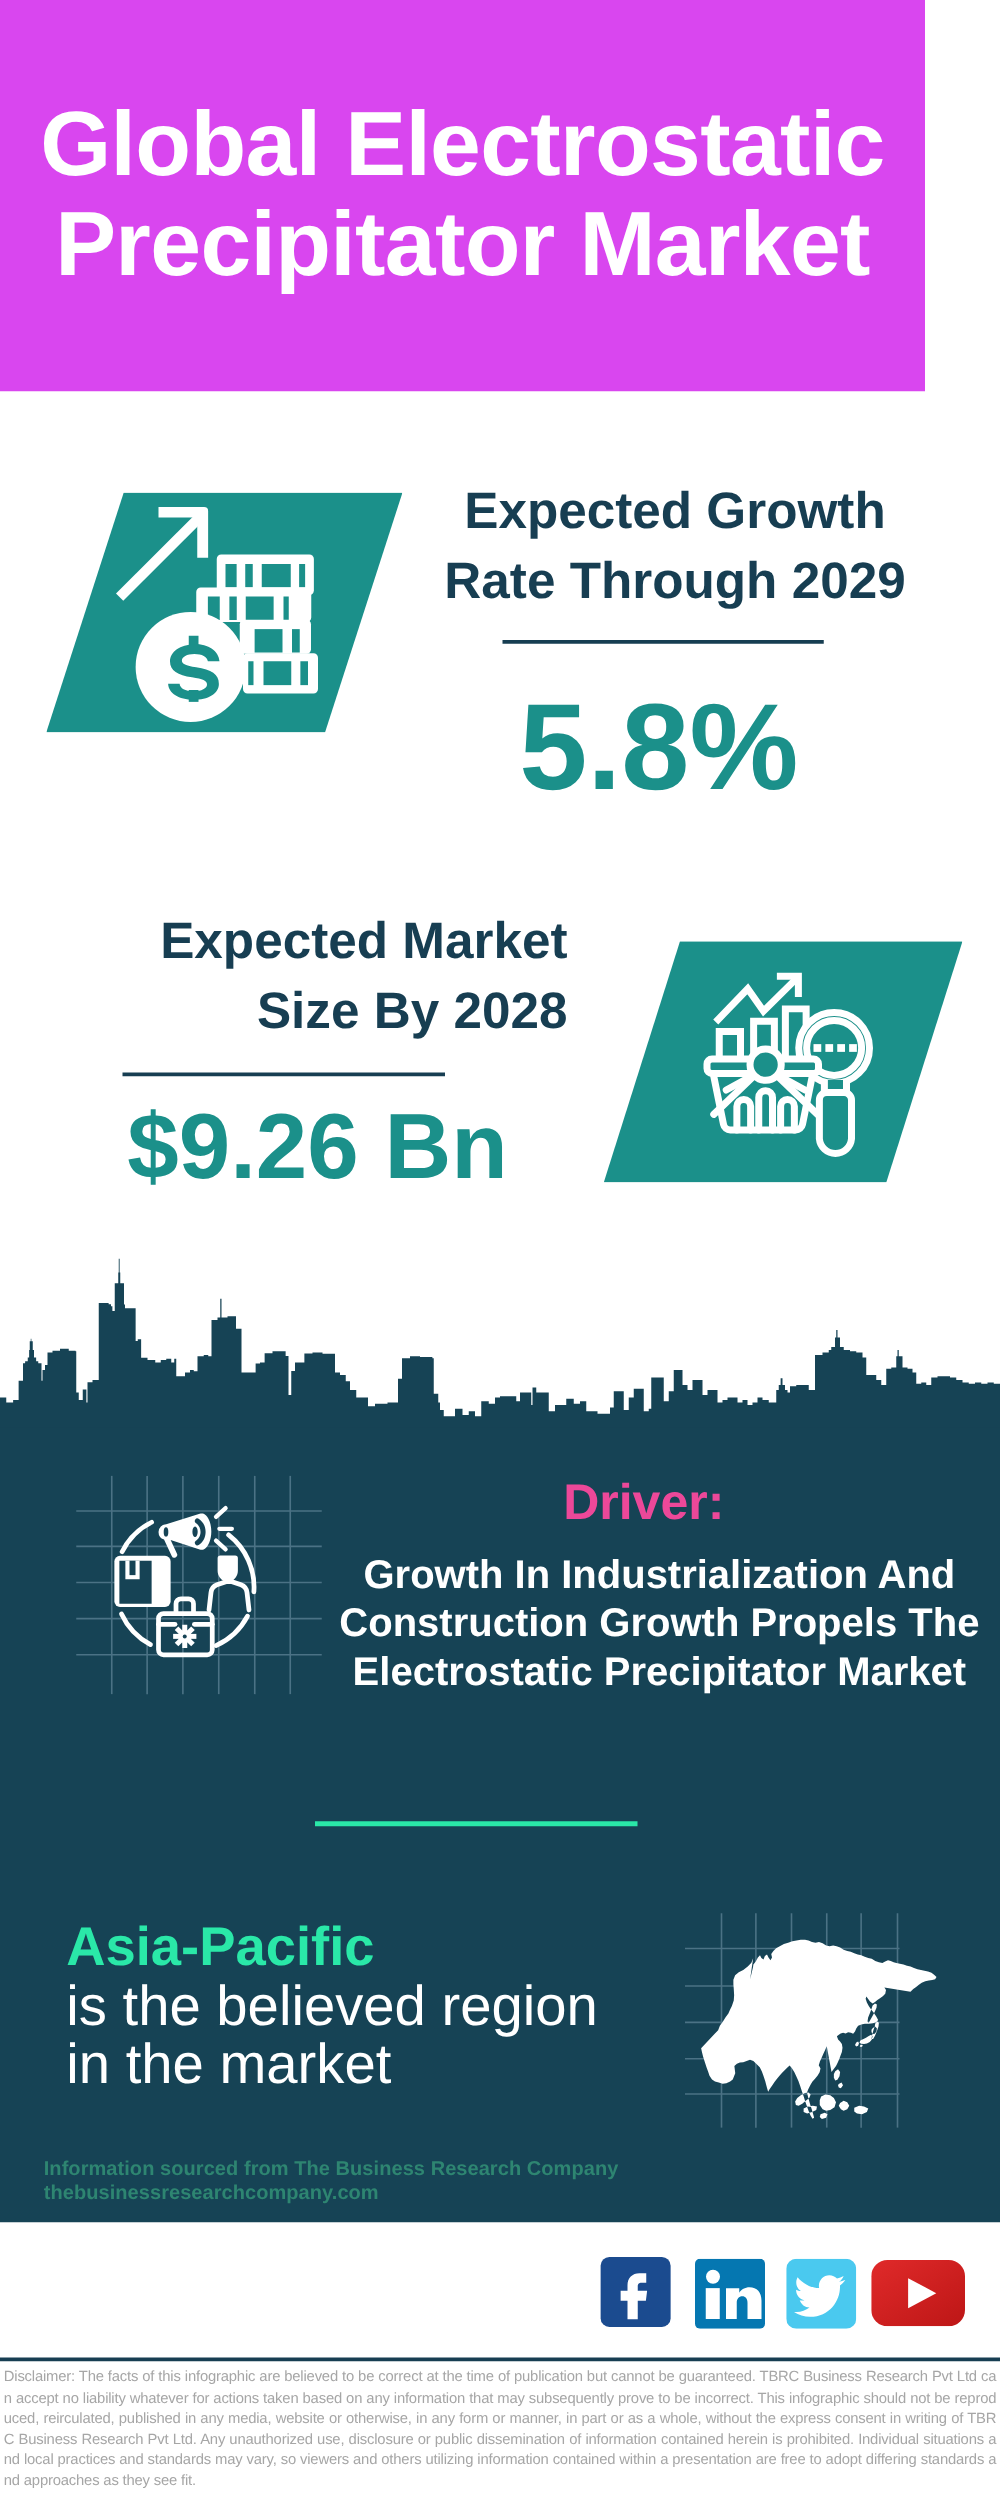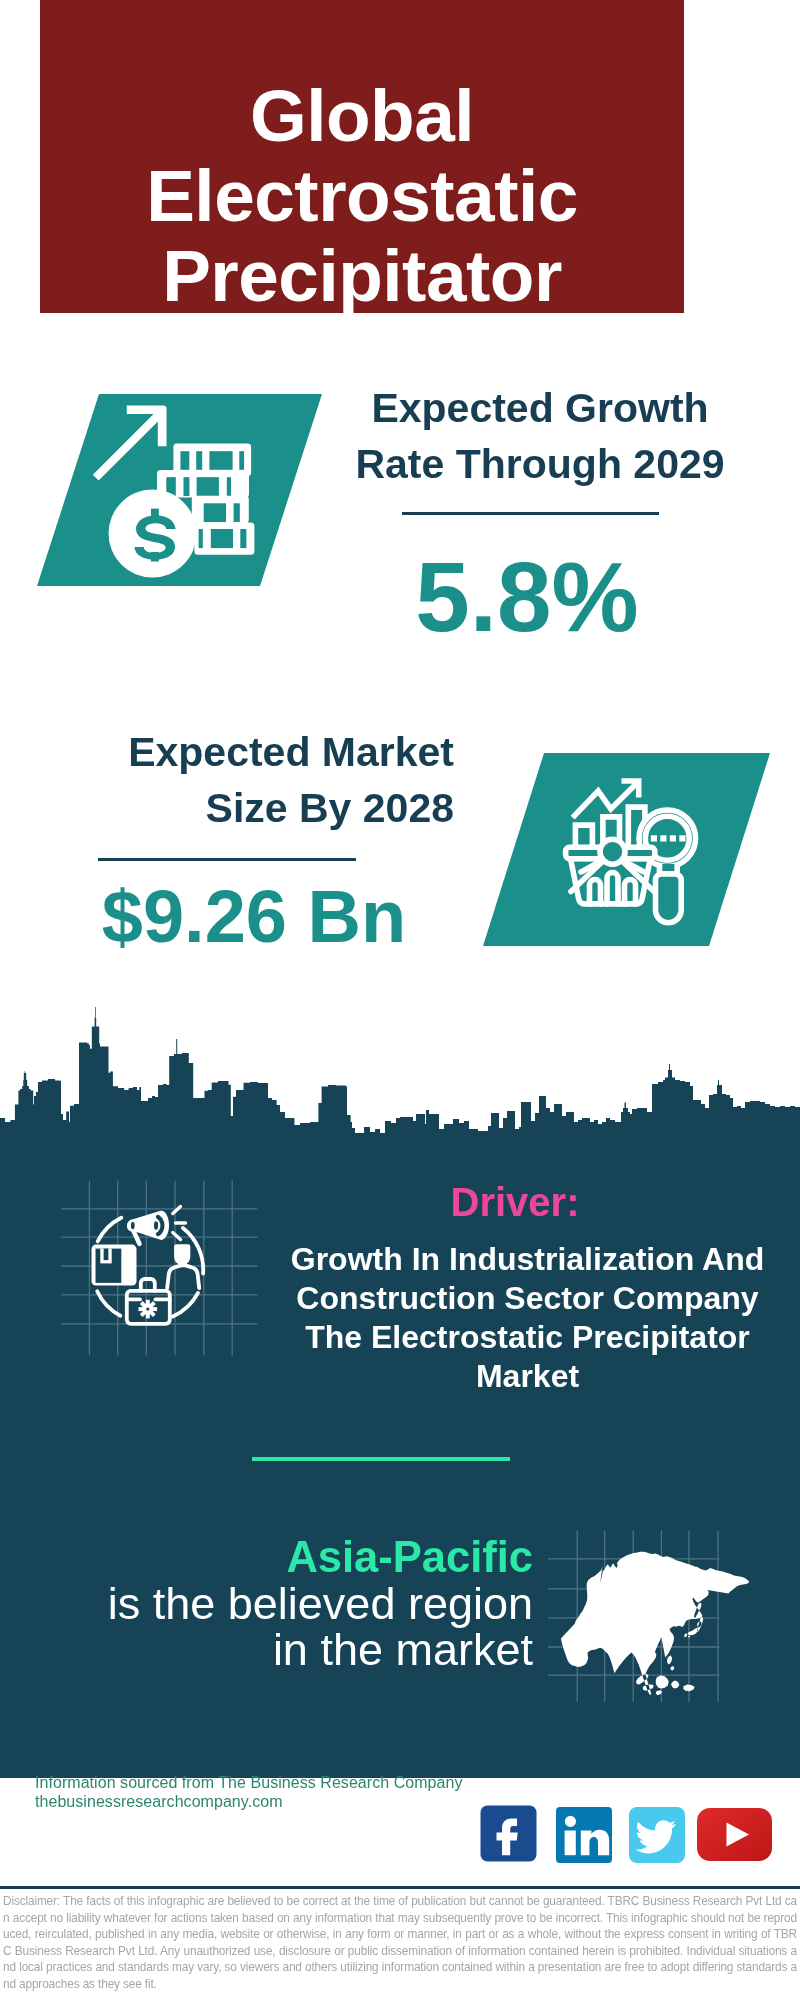--- a/index.html
+++ b/index.html
@@ -1,20 +1,20 @@
 <!DOCTYPE html>
 <html><head>
 <meta charset="utf-8">
 <style>
   html,body{margin:0;padding:0;}
   body{width:800px;height:2000px;background:#ffffff;font-family:"Liberation Sans",sans-serif;overflow:hidden;}
   .page{position:relative;width:800px;height:2000px;overflow:hidden;}
 
   
-  .hdr{position:absolute;left:0;top:0;width:644px;height:313px;background:#7f1d1d;margin-left:40px;}
+  .hdr{position:absolute;left:0;top:0;width:740px;height:313px;background:#d946ef;}
   .hdr-title{margin:0;position:absolute;left:0;right:0;top:76px;text-align:center;color:#ffffff;
     font-size:73px;line-height:80px;font-weight:bold;letter-spacing:-0.5px;}
 
   
   .para{position:absolute;background:#1b908a;}
   .para1{left:37px;top:394px;width:285px;height:192px;clip-path:polygon(62px 0,285px 0,223px 192px,0 192px);}
   .para2{left:483px;top:753px;width:287px;height:193px;clip-path:polygon(61px 0,287px 0,226px 193px,0 193px);}
   .icon-wrap{position:absolute;overflow:visible;}
   .stat-label{color:#173e52;font-weight:bold;font-size:41px;line-height:56px;}
   .rule{height:3px;background:#173e52;margin:0 auto;}
@@ -24,21 +24,21 @@
   .dark{position:absolute;left:0;top:1140px;width:800px;height:638px;background:#164355;}
   .skyline{position:absolute;left:0;top:1000px;width:800px;height:160px;}
 
   
   .driver-title{position:absolute;color:#ec4899;font-weight:bold;font-size:40px;}
   .driver-text{position:absolute;color:#ffffff;font-weight:bold;font-size:32px;line-height:39px;text-align:center;}
   .divider{position:absolute;height:4px;background:#2ae8a8;}
 
   
   .region-hl{color:#2ae8a8;font-weight:bold;font-size:43.5px;}
-  .region-text{position:absolute;color:#ffffff;font-size:45px;line-height:46.5px;text-align:right;}
+  .region-text{position:absolute;color:#ffffff;font-size:45px;line-height:46.5px;text-align:left;}
 
   
   .footer{position:absolute;left:0;top:1778px;width:800px;height:222px;background:#ffffff;}
   .src-text{position:absolute;color:#2e8571;font-size:16px;line-height:18.5px;letter-spacing:0.05px;}
   .disc-rule{position:absolute;left:0;top:1886px;width:800px;height:2.5px;background:#173e52;}
   .disclaimer{position:absolute;left:3px;top:1893px;width:794px;color:#a6a6a6;font-size:11.85px;line-height:16.6px;letter-spacing:-0.142px;text-align:justify;word-break:break-all;}
 </style>
 </head>
 <body>
 
@@ -201,21 +201,21 @@
     <g fill="#ffffff">
       <path d="M145.80 1299.80 L149.80 1299.80 L149.80 1318.40 L145.80 1318.40 Z"></path>
       <path d="M152.96 1301.11 L155.79 1303.94 L142.64 1317.09 L139.81 1314.26 Z"></path>
       <path d="M157.10 1307.10 L157.10 1311.10 L138.50 1311.10 L138.50 1307.10 Z"></path>
       <path d="M155.79 1314.26 L152.96 1317.09 L139.81 1303.94 L142.64 1301.11 Z"></path>
       <circle cx="147.8" cy="1309.1" r="5.2"></circle>
       <circle cx="147.8" cy="1309.1" r="1.6" fill="#164355"></circle>
     </g>  
     </svg>
   <div class="driver-title" style="left:325px;top:1180px;width:380px;text-align:center;">Driver:</div>
-  <div class="driver-text" style="left:270px;top:1240px;width:515px;">Growth In Industrialization And Construction Sector Company The Electrostatic Precipitator Market</div>
+  <div class="driver-text" style="left:270px;top:1240px;width:515px;">Growth In Industrialization And Construction Growth Propels The Electrostatic Precipitator Market</div>
   <div class="divider" style="left:252px;top:1457px;width:258px;"></div>
 
   <div class="region-text" style="left:53px;top:1534px;width:480px;">
     <span class="region-hl">Asia-Pacific</span><br>
     <span>is the believed region</span><br>
     <span>in the market</span>
   </div>
 
   <svg class="icon-wrap" style="left:545px;top:1525px;width:230px;height:185px;" viewBox="545 1525 230 185">
     <g stroke="#4b7285" stroke-width="1.3" fill="none">
@@ -228,21 +228,21 @@
       <path d="M548 1558.8 H719.6"></path>
         <path d="M548 1588.8 H719.6"></path>
       <path d="M548 1617.9 H719.6"></path>
         <path d="M548 1647 H719.6"></path>
       <path d="M548 1675.2 H719.6"></path>
     </g>
     <path fill="#ffffff" fill-rule="evenodd" d="M602.7,1571.5 L604.6,1569.2 L606.3,1565.9 L608.0,1564.2 L609.1,1566.4 L610.8,1567.6 L611.9,1564.8 L613.6,1563.6 L614.8,1565.9 L616.4,1568.1 L617.6,1565.9 L617.0,1563.1 L618.7,1560.8 L620.9,1558.6 L623.8,1556.9 L627.1,1555.2 L630.5,1554.1 L633.9,1552.9 L637.2,1552.4 L640.6,1551.8 L644.0,1551.8 L646.8,1552.4 L649.6,1553.5 L652.4,1554.1 L655.2,1553.5 L658.1,1554.6 L660.9,1556.3 L663.7,1556.9 L666.5,1556.3 L669.3,1556.9 L672.1,1558.0 L674.9,1559.7 L677.8,1560.8 L680.6,1561.4 L683.4,1562.5 L686.2,1563.6 L689.0,1564.2 L691.8,1565.3 L694.6,1566.4 L697.4,1567.0 L700.2,1568.7 L703.1,1569.8 L705.9,1570.4 L708.1,1569.2 L710.4,1568.1 L712.6,1568.7 L714.9,1569.8 L717.1,1570.4 L719.9,1570.9 L722.8,1571.5 L725.6,1572.6 L728.4,1573.2 L731.2,1574.3 L734.0,1575.4 L736.8,1576.0 L739.6,1576.6 L742.4,1577.1 L745.2,1578.2 L747.5,1579.9 L749.2,1581.6 L748.1,1583.3 L745.8,1583.9 L743.0,1584.4 L740.2,1585.0 L737.4,1586.1 L735.1,1587.8 L732.9,1589.5 L730.6,1591.2 L728.4,1593.4 L707.5,1590.0 L708.8,1591.9 L708.2,1595.0 L706.2,1596.9 L704.0,1598.5 L701.9,1600.0 L700.0,1601.5 L698.1,1602.8 L696.0,1601.2 L694.4,1599.0 L693.1,1597.2 L692.5,1599.0 L693.5,1601.9 L695.0,1604.8 L696.9,1607.5 L699.0,1610.2 L701.0,1613.1 L702.5,1616.0 L701.0,1617.8 L698.1,1618.5 L695.0,1619.0 L691.9,1619.0 L689.0,1619.5 L686.5,1620.5 L685.0,1622.8 L684.0,1625.2 L682.5,1626.9 L680.8,1626.2 L678.5,1625.8 L676.5,1626.8 L674.5,1626.2 L672.5,1626.8 L670.8,1628.0 L669.5,1629.0 L670.5,1631.5 L672.2,1633.4 L673.5,1635.2 L674.0,1638.2 L673.5,1641.5 L672.5,1644.2 L671.5,1647.0 L670.2,1650.0 L668.8,1652.8 L667.0,1655.2 L665.2,1657.5 L661.4,1636.9 L660.1,1639.9 L658.7,1643.0 L657.4,1646.0 L656.0,1649.0 L655.0,1652.1 L656.4,1654.8 L655.7,1657.8 L654.0,1660.5 L652.0,1662.9 L650.0,1665.2 L648.3,1667.9 L646.6,1671.3 L645.6,1674.0 L646.6,1678.2 L647.9,1682.8 L649.3,1687.2 L650.6,1691.5 L651.3,1694.2 L650.0,1694.9 L648.3,1692.2 L646.9,1688.8 L645.6,1685.1 L644.2,1681.1 L642.9,1677.0 L641.5,1673.0 L640.2,1668.9 L638.8,1664.9 L637.1,1661.2 L635.5,1657.8 L633.4,1654.4 L631.7,1652.4 L629.7,1654.1 L627.7,1656.1 L625.7,1658.1 L623.6,1660.5 L621.6,1662.9 L619.6,1665.6 L617.6,1668.6 L615.5,1671.6 L614.5,1673.3 L613.5,1670.0 L612.2,1664.9 L610.8,1660.8 L609.5,1657.1 L607.8,1653.8 L605.4,1651.4 L602.7,1648.7 L600.0,1647.7 L597.3,1648.7 L594.6,1649.7 L591.9,1650.0 L589.5,1651.0 L587.5,1652.7 L588.2,1658.5 L586.2,1663.5 L584.1,1665.2 L581.1,1666.6 L578.1,1666.9 L575.0,1665.9 L572.0,1665.2 L569.6,1663.5 L567.6,1660.5 L566.6,1657.5 L565.2,1653.8 L563.9,1649.7 L562.5,1645.3 L561.5,1641.3 L560.9,1638.6 L574.5,1624.1 L575.9,1620.5 L578.1,1617.6 L580.6,1613.6 L582.7,1610.7 L584.1,1607.6 L585.5,1604.7 L587.0,1600.4 L587.3,1596.1 L587.0,1591.0 L586.7,1587.4 L586.7,1583.8 L588.1,1580.2 L591.0,1577.7 L594.6,1575.9 L598.2,1573.1 L601.1,1570.2 L602.5,1566.6 L600.1,1583.3 L601.2,1578.8 L602.4,1573.8 Z M698.1,1604.4 L700.0,1602.8 L701.5,1603.5 L701.2,1606.2 L699.8,1609.4 L698.0,1612.8 L696.2,1616.0 L695.0,1618.1 L694.0,1617.2 L694.5,1614.0 L695.8,1610.8 L697.0,1607.5 Z M700.2,1618.8 L701.9,1617.2 L703.1,1618.1 L702.8,1621.2 L701.5,1625.0 L700.0,1628.5 L698.5,1631.2 L697.2,1631.0 L697.8,1627.8 L698.8,1624.0 L699.8,1621.0 Z M698.1,1622.5 L700.0,1621.2 L701.5,1622.5 L701.2,1625.0 L699.8,1626.9 L698.0,1627.2 L697.2,1625.5 L697.2,1623.8 Z M695.0,1628.8 L696.9,1627.8 L698.0,1629.0 L697.5,1631.5 L695.8,1633.5 L693.5,1634.8 L691.2,1635.2 L689.0,1635.0 L687.5,1634.0 L688.5,1632.2 L690.8,1631.2 L692.8,1630.2 Z M688.1,1636.2 L689.8,1635.8 L690.2,1636.8 L689.0,1637.5 L687.8,1637.2 Z M685.0,1634.0 L686.5,1633.2 L687.2,1634.5 L686.5,1636.5 L685.0,1637.2 L684.0,1636.0 Z M668.2,1657.0 L670.4,1655.3 L672.1,1657.6 L671.6,1660.9 L669.9,1663.8 L668.2,1664.3 L667.1,1662.1 L667.1,1659.2 Z M671.0,1667.1 L673.2,1666.0 L674.4,1668.2 L672.7,1670.5 L671.0,1669.9 L670.4,1668.2 Z M637.8,1678.4 L640.6,1676.1 L644.0,1674.4 L646.8,1673.9 L648.5,1675.6 L647.4,1678.4 L644.6,1680.6 L641.8,1682.9 L638.9,1684.6 L636.7,1684.0 L636.1,1681.2 Z M642.9,1686.8 L646.2,1685.1 L650.2,1684.6 L653.6,1685.1 L653.0,1687.9 L649.6,1689.6 L645.7,1690.8 L642.9,1689.6 Z M656.9,1677.2 L660.3,1675.6 L664.2,1676.1 L667.1,1678.4 L668.8,1681.8 L667.6,1685.7 L664.2,1687.9 L660.9,1688.5 L658.1,1687.4 L655.8,1684.0 L655.8,1680.1 Z M672.1,1682.3 L674.9,1680.6 L677.8,1681.8 L679.4,1684.6 L677.8,1687.4 L674.9,1688.5 L672.7,1687.4 L671.0,1684.6 Z M683.4,1686.2 L687.3,1684.6 L691.2,1685.1 L694.6,1686.8 L693.5,1689.6 L689.6,1691.3 L685.6,1690.8 L683.4,1689.1 Z M656.4,1691.3 L659.8,1690.2 L662.0,1691.3 L660.9,1694.1 L657.5,1695.2 L655.8,1693.6 Z"></path>
   </svg>
 
   <div class="footer"></div>
-  <div class="src-text" style="left:35px;top:1774px;width:460px;">
+  <div class="src-text" style="left:35px;top:1727px;width:460px;font-weight:bold;">
     <div>Information sourced from The Business Research Company</div>
     <div>thebusinessresearchcompany.com</div>
   </div>
 
   <div style="position:absolute;left:480px;top:1805px;width:300px;height:60px;">
     <svg style="position:absolute;left:0px;top:0px;" width="57" height="57" viewBox="0 0 57 57">
       <rect x="0.5" y="0.5" width="56" height="56" rx="7" fill="#1b4b8f"></rect>
       <path fill="#ffffff" d="M37.0 13.5 h-5.4 c-5.8 0 -9.6 3.8 -9.6 9.7 V27.6 h-5.5 v7.9 h5.5 V50.3 h8.2 V35.5 h6.5 l1.0 -7.9 h-7.5 v-3.3 c0 -1.9 0.5 -3.2 3.2 -3.2 h3.6 Z"></path>
     </svg>
     <svg style="position:absolute;left:76px;top:2px;" width="56" height="56" viewBox="0 0 56 56">

